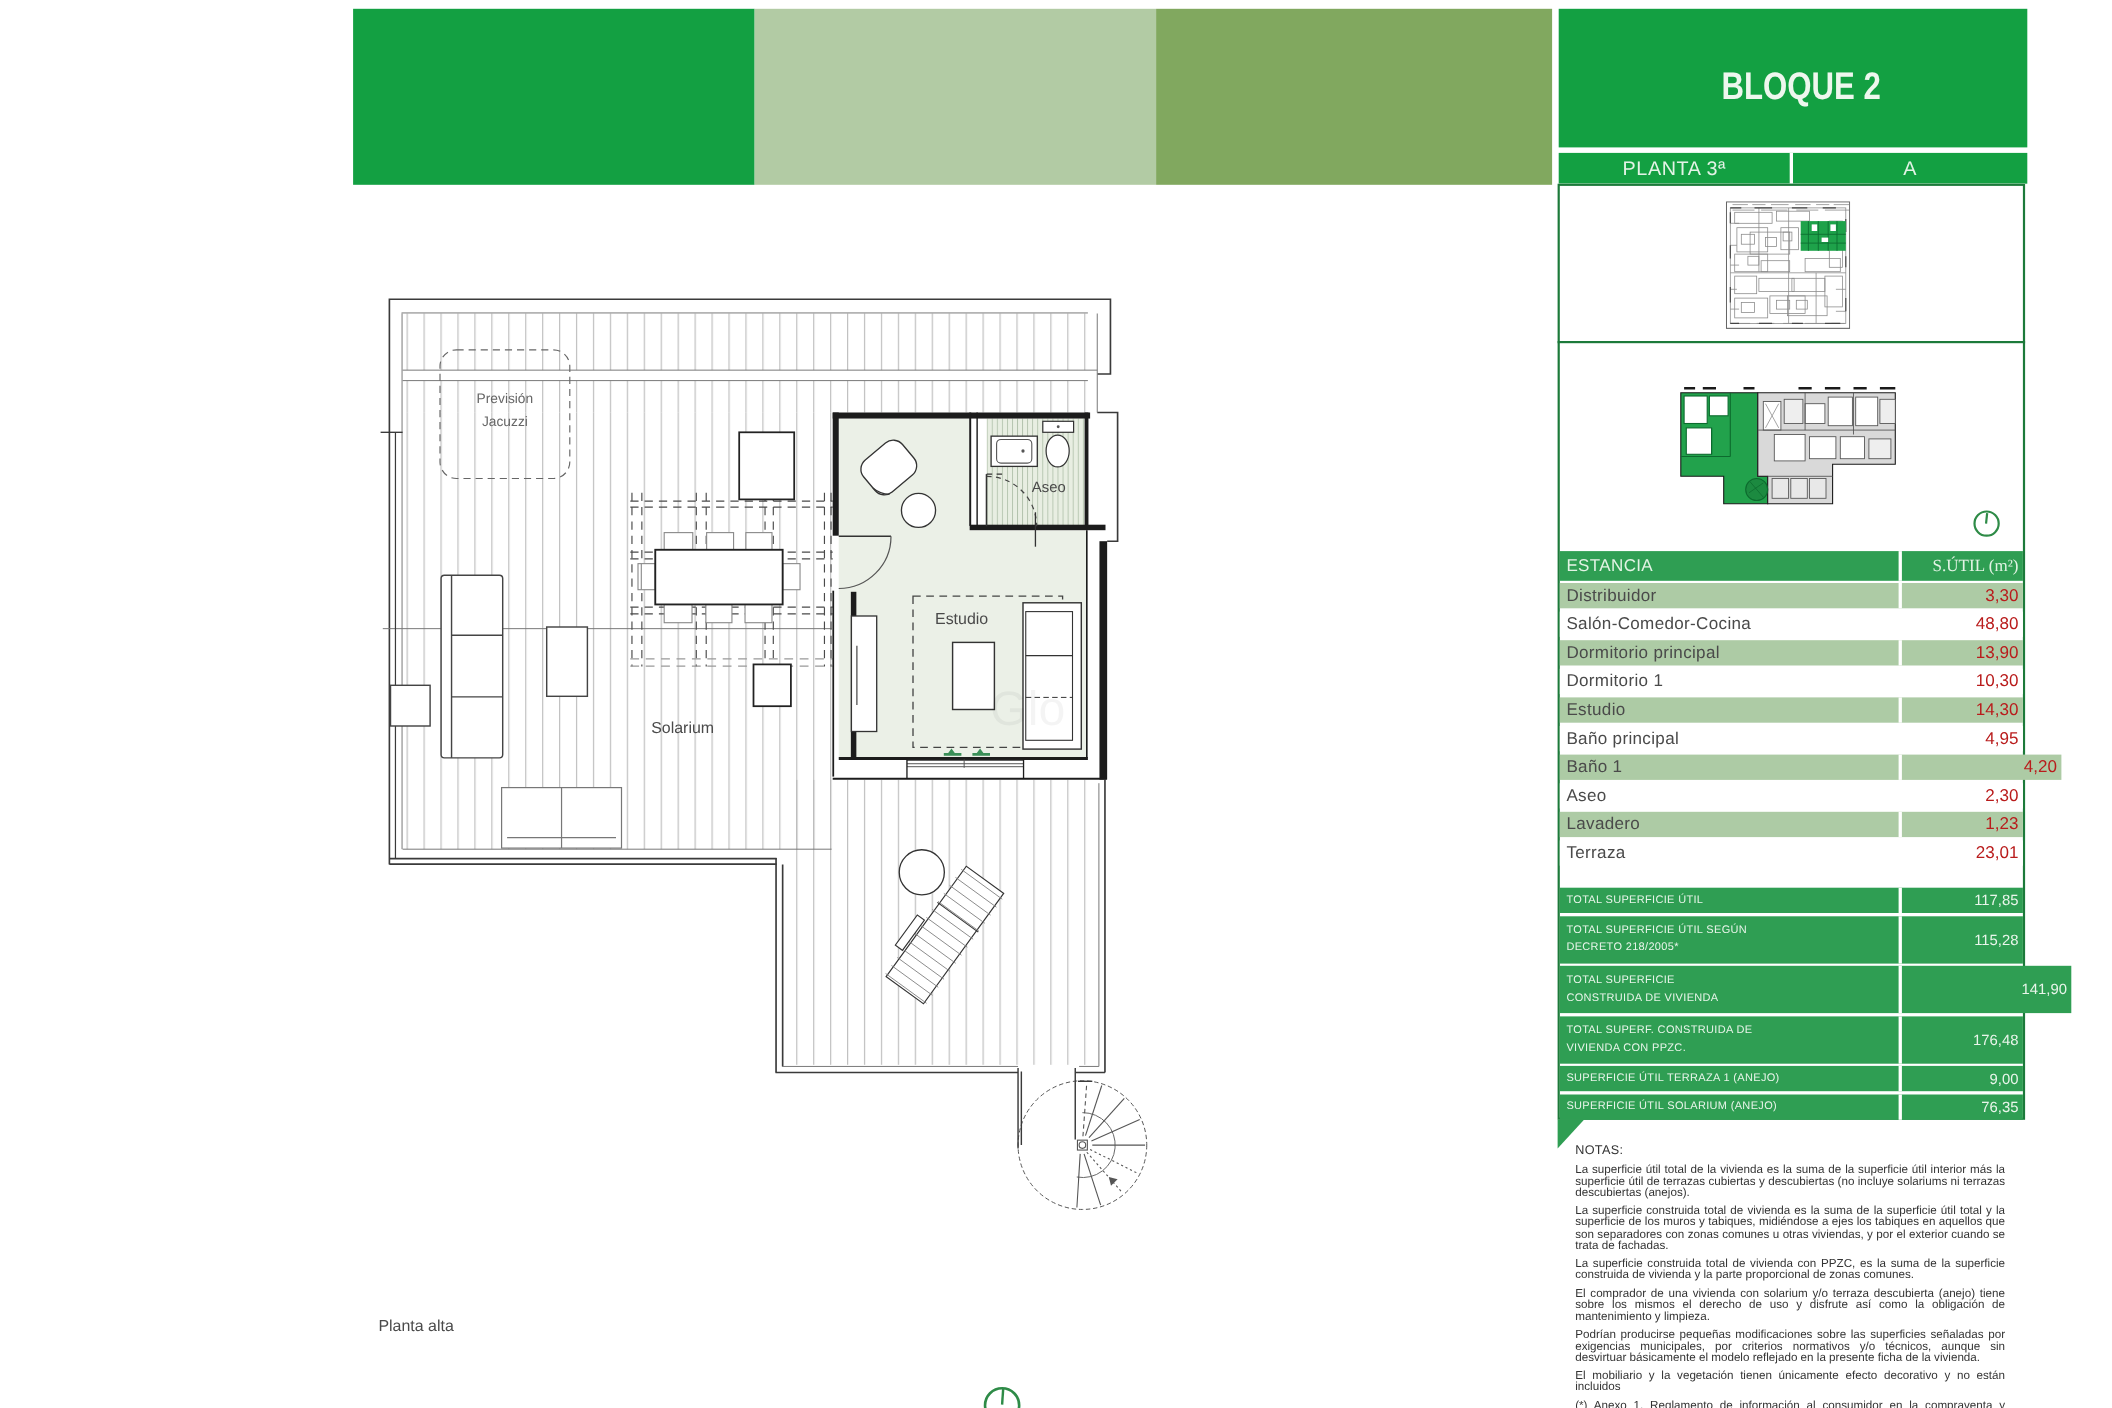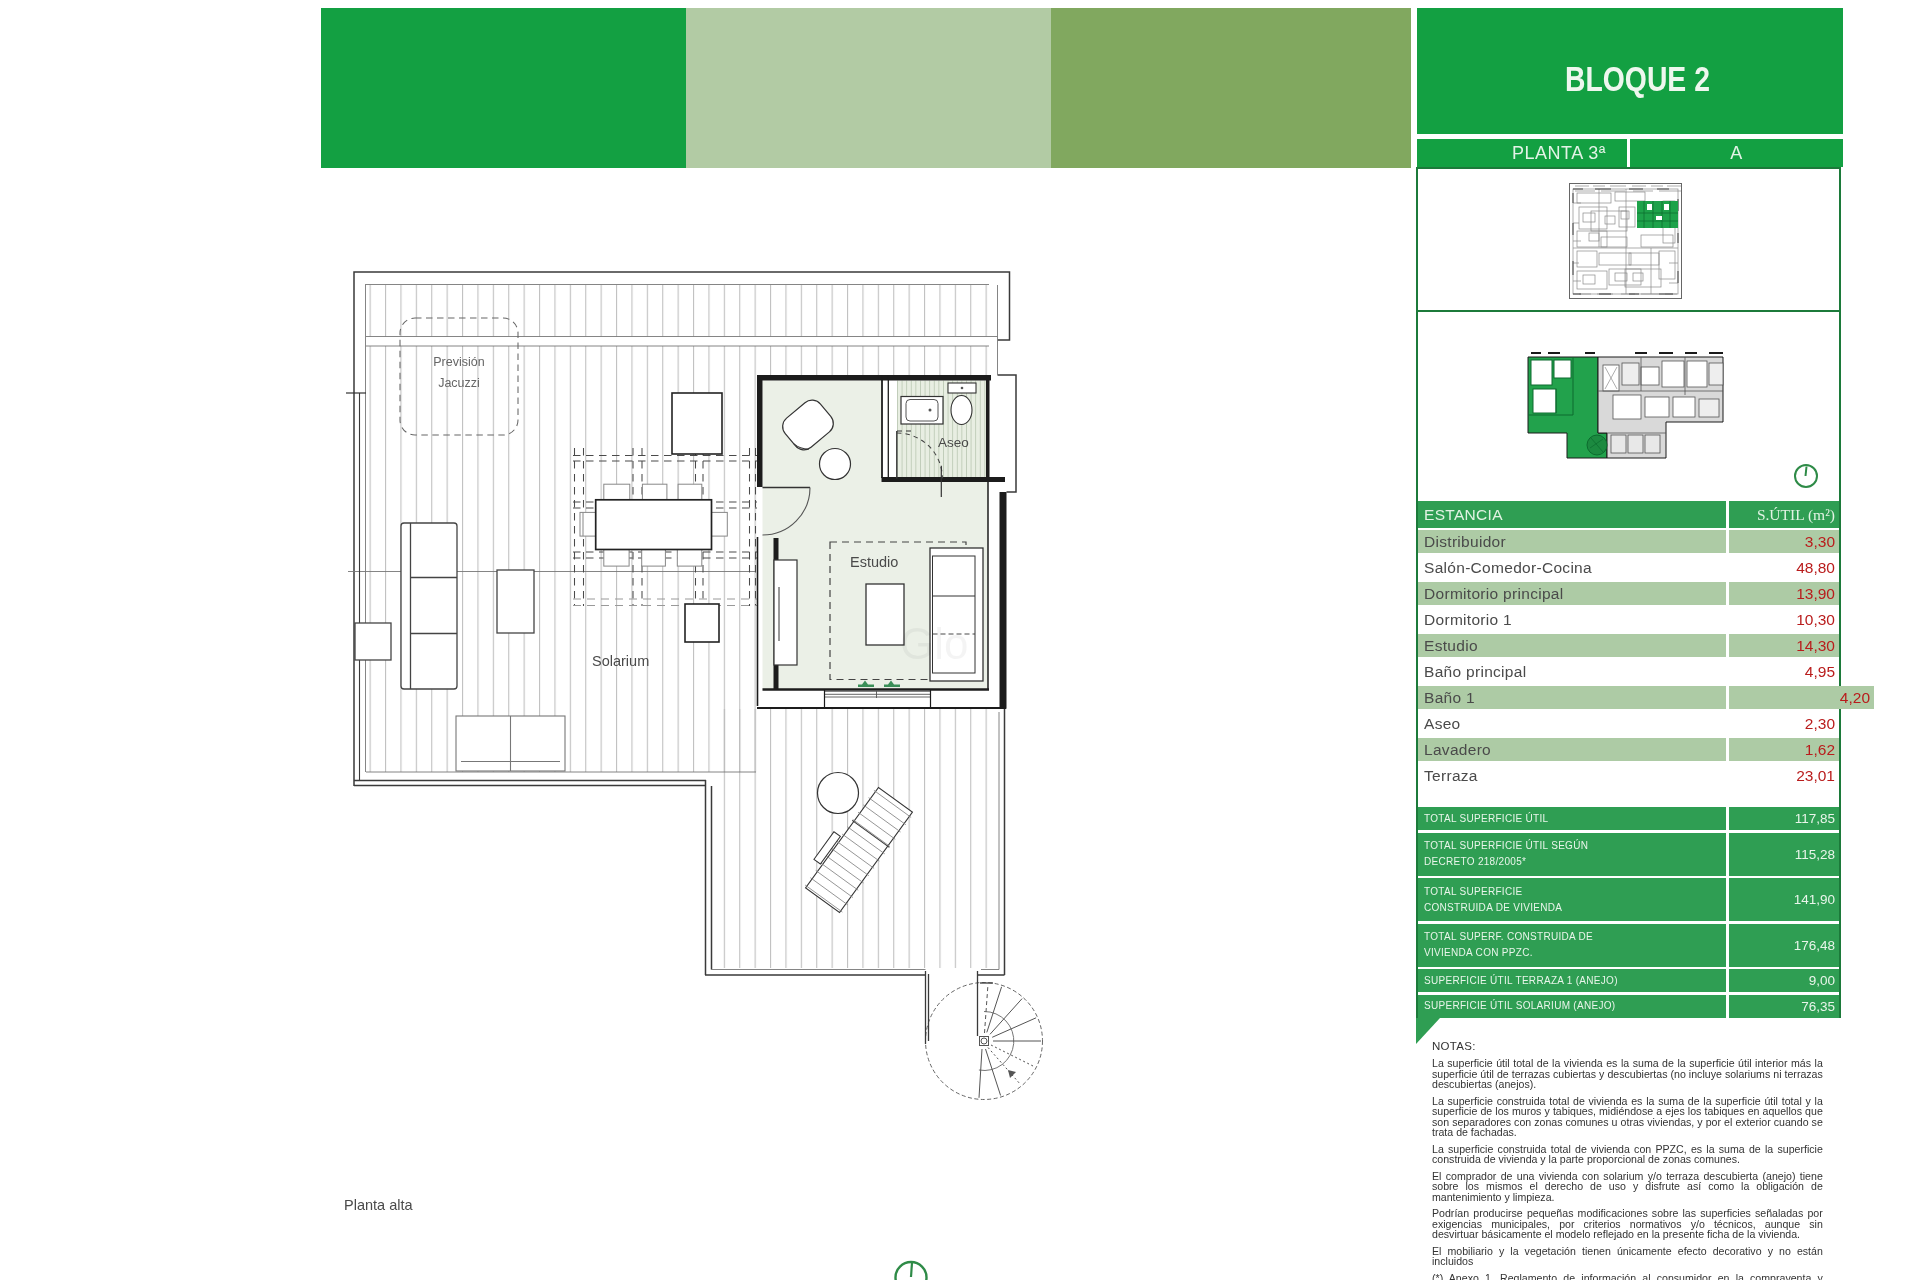--- a/index.html
+++ b/index.html
@@ -7,21 +7,21 @@
   .abs{position:absolute;}
   
   .bar1{left:321px;top:8px;width:365px;height:160px;background:#13a042;}
   .bar2{left:686px;top:8px;width:365px;height:160px;background:#b2cba4;}
   .bar3{left:1051px;top:8px;width:360px;height:160px;background:#81a85f;}
   
   .hdr{left:1417px;top:8px;width:426px;height:126px;background:#13a042;color:#eef7ee;
        display:flex;align-items:center;justify-content:center;font-size:35px;font-weight:bold;padding-top:16px;box-sizing:border-box;}
   .hdr span{transform:scale(0.81,1);display:inline-block;margin-left:15px;}
   .planta{left:1417px;top:139px;width:426px;height:28px;background:#13a042;color:#e3f3e6;font-size:18px;letter-spacing:0.5px;}
-  .planta .c1{position:absolute;left:0;top:0;width:210px;height:28px;display:flex;align-items:center;justify-content:center;padding-left:37px;}
+  .planta .c1{position:absolute;left:0;top:0;width:210px;height:28px;display:flex;align-items:center;justify-content:center;}
   .planta .c2{position:absolute;left:213px;top:0;width:213px;height:28px;display:flex;align-items:center;justify-content:center;}
   .pbox{left:1416px;top:167px;width:425px;height:851px;border:2px solid #1c7a3a;box-sizing:border-box;background:#fff;}
   .boxsep{left:1416px;top:310px;width:425px;height:2px;background:#1c7a3a;}
   
   .th{left:1418px;width:421px;background:#2f9e53;color:#e2f3e4;font-size:15px;}
   .rowg{left:1418px;width:421px;background:#adcba5;}
   .roww{left:1418px;width:421px;background:#ffffff;}
   .rlab{position:absolute;left:6px;top:0;height:100%;display:flex;align-items:center;font-size:15.5px;letter-spacing:0.3px;color:#4a4a4a;white-space:nowrap;}
   .rnum{position:absolute;right:4px;top:0;height:100%;display:flex;align-items:center;font-size:15.5px;color:#b91c1c;}
   .coldiv{position:absolute;left:308px;top:0;width:3px;height:100%;background:#ffffff;}
@@ -383,38 +383,38 @@
     <span class="rlab">Baño 1</span>
     <span class="rnum">4,20</span>
     <span class="coldiv"></span>
   </div>
   <div class="abs roww" style="top:712px;height:23px;">
     <span class="rlab">Aseo</span>
     <span class="rnum">2,30</span>
   </div>
   <div class="abs rowg" style="top:738px;height:23px;">
     <span class="rlab">Lavadero</span>
-    <span class="rnum">1,62</span>
+    <span class="rnum">1,23</span>
     <span class="coldiv"></span>
   </div>
   <div class="abs roww" style="top:764px;height:23px;">
     <span class="rlab">Terraza</span>
     <span class="rnum">23,01</span>
   </div>
   <div class="abs tot" style="top:807px;height:23px;">
     <span class="rlab">TOTAL SUPERFICIE ÚTIL</span>
     <span class="rnum">117,85</span>
     <span class="coldiv"></span>
   </div>
   <div class="abs tot" style="top:832.5px;height:43px;">
     <span class="rlab">TOTAL SUPERFICIE ÚTIL SEGÚN<br>DECRETO 218/2005*</span>
     <span class="rnum">115,28</span>
     <span class="coldiv"></span>
   </div>
-  <div class="abs tot" style="top:878px;height:43px;">
+  <div class="abs tot" style="top:878px;height:43px;padding-left:44px;">
     <span class="rlab">TOTAL SUPERFICIE<br>CONSTRUIDA DE VIVIENDA</span>
     <span class="rnum">141,90</span>
     <span class="coldiv"></span>
   </div>
   <div class="abs tot" style="top:923.5px;height:43px;">
     <span class="rlab">TOTAL SUPERF. CONSTRUIDA DE<br>VIVIENDA CON PPZC.</span>
     <span class="rnum">176,48</span>
     <span class="coldiv"></span>
   </div>
   <div class="abs tot" style="top:969px;height:23px;">

